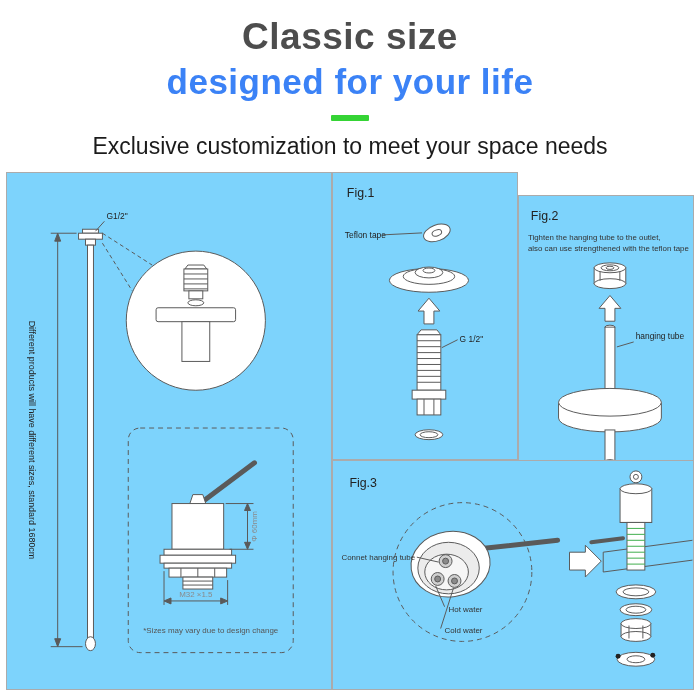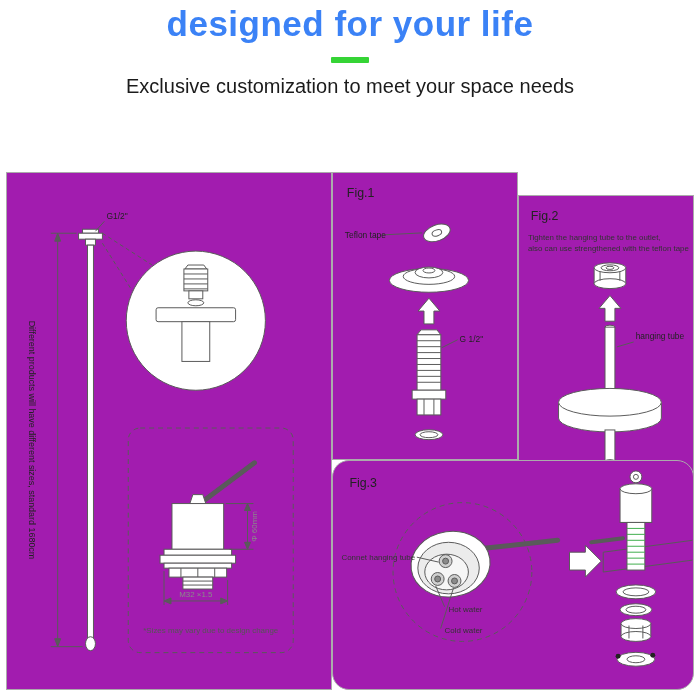--- a/index.html
+++ b/index.html
@@ -3,41 +3,42 @@
 <meta charset="utf-8">
 <style>
   html,body{margin:0;padding:0;background:#fff;}
   .page{position:relative;width:700px;height:700px;background:#fff;overflow:hidden;
         font-family:"Liberation Sans", sans-serif;}
   
   .header{position:absolute;top:0;left:0;width:700px;text-align:center;}
   .title1{margin-top:16px;font-size:37px;font-weight:800;color:#4d4d4d;letter-spacing:.5px;}
   .title2{margin-top:4px;font-size:35px;font-weight:800;color:#3b82f6;letter-spacing:.5px;}
   .accent-bar{width:38px;height:6px;margin:13px auto 12px auto;border-radius:1px;}
-  .subtitle{font-size:20px;color:#1b1b1b;}
+  .subtitle{font-size:23px;color:#1b1b1b;}
   
-  .panel{position:absolute;border:1px solid #ababab;background:#a21caf;box-sizing:border-box;}
+  .panel{position:absolute;border:1px solid #ababab;background:#7dd3fc;box-sizing:border-box;}
   .panel-left{left:6px;top:172px;width:326px;height:518px;}
   .panel-fig1{left:332px;top:172px;width:186px;height:288px;}
   .panel-fig2{left:518px;top:172px;width:176px;height:288px;margin-top:23px;}
-  .panel-fig3{left:332px;top:460px;width:362px;height:230px;border-radius:17px;}
+  .panel-fig3{left:332px;top:460px;width:362px;height:230px;}
   .panel svg{display:block;width:100%;height:100%;}
   svg text{font-family:"Liberation Sans", sans-serif;fill:#333;stroke:none;}
   .fig-label{font-size:12.5px;fill:#222;}
   .small-label{font-size:8.5px;fill:#222;}
   .tiny-label{font-size:8px;fill:#333;}
   .dim-label{font-size:8px;fill:#8a8a8a;}
   .note-label{font-size:8px;fill:#555;}
 </style>
 </head>
 <body>
 
 <div class="page">
 
   <div class="header">
+    <div class="title1">Classic size</div>
     <div class="title2">designed for your life</div>
     <div class="accent-bar" style="background:#35d435;"></div>
     <div class="subtitle">Exclusive customization to meet your space needs</div>
   </div>
 
   <section class="panel panel-left">
     <svg viewBox="0 0 326 518">
       <g stroke="#5a5a5a" stroke-width="1" fill="none">
 
         <rect x="76" y="56" width="16" height="4" fill="#fff"></rect>

